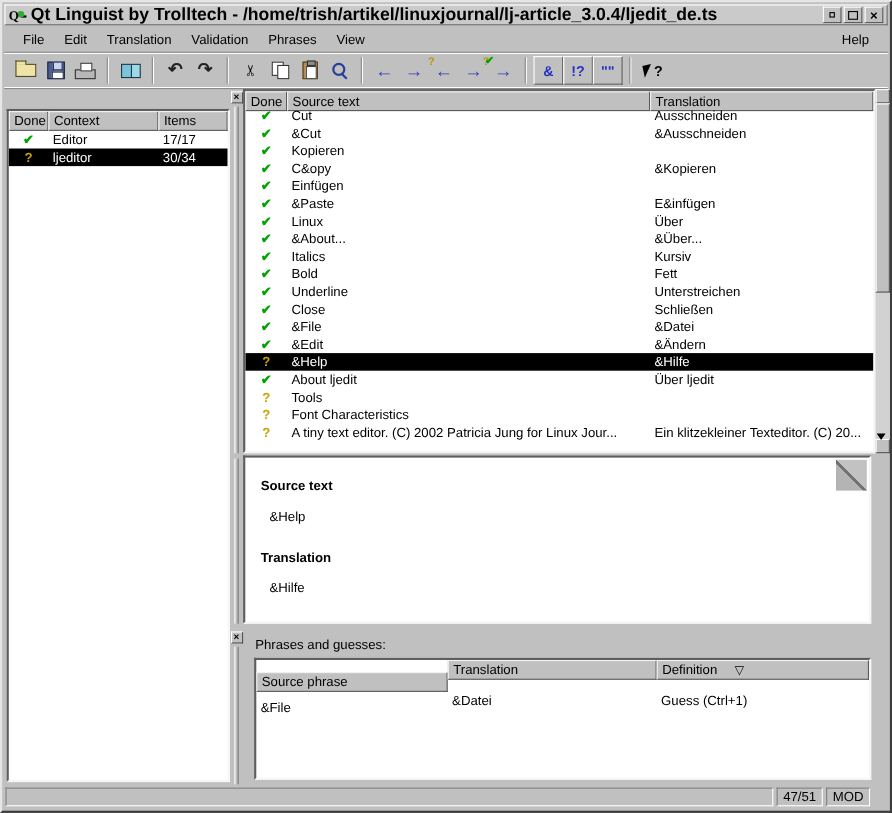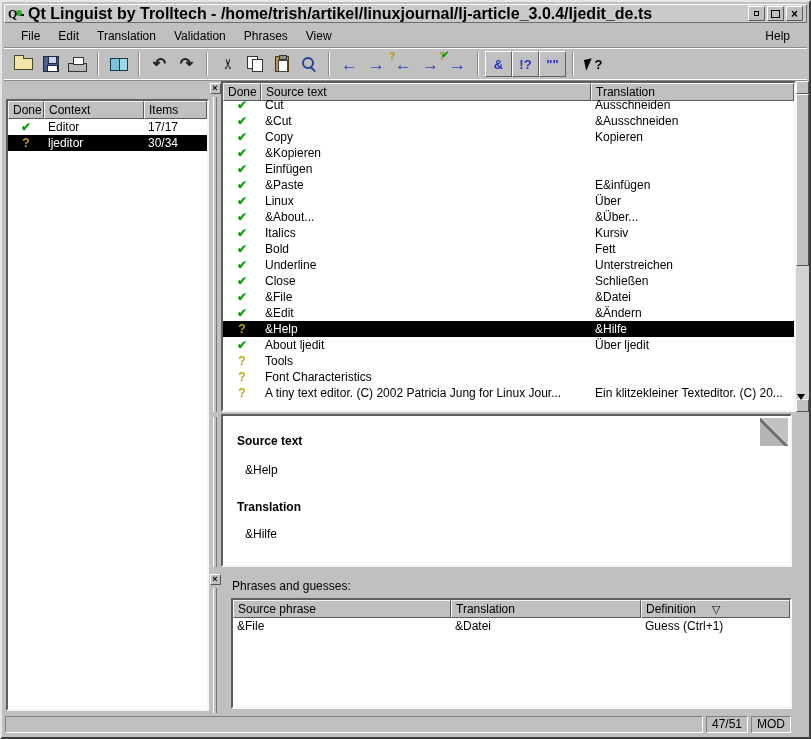--- a/index.html
+++ b/index.html
@@ -161,21 +161,21 @@
   .ed-value { position:absolute; font-size:12px; }
   .ed-src-label { left:14px; top:18px; }
   .ed-src-value { left:22px; top:47px; }
   .ed-tr-label  { left:14px; top:84px; }
   .ed-tr-value  { left:22px; top:111px; }
 
   
   .dock-ph { position:absolute; left:219px; top:570px; width:588px; height:141px; }
   .ph-title { position:absolute; left:11px; top:7px; }
   .ph-table { position:absolute; left:10px; top:26px; right:17px; bottom:4px; }
-  .p-src { width:218px; }
+  .p-src { width:174px;margin-top:11px; }
   .p-tr  { width:190px; }
   .p-def { flex:1 1 auto; }
   .sortind { margin-left:16px; font-size:11px; }
 
   
   .statusbar { position:absolute; left:3px; right:3px; top:713px; height:18px; display:flex; align-items:center; gap:3px; }
   .sbx { height:17px; border:1px solid; border-color:#808080 #ffffff #ffffff #808080; display:flex; align-items:center; padding:0 5px; white-space:nowrap; }
   .sb-long { flex:1 1 auto; }
   .sb-spacer { width:12px; height:17px; flex:none; }
 </style>
@@ -345,26 +345,26 @@
           </div>
 
           <div class="lv-row">
             <span class="cell s-done c-done st-done">✔</span>
             <span class="cell s-src">&amp;Cut</span>
             <span class="cell s-tr">&amp;Ausschneiden</span>
           </div>
 
           <div class="lv-row">
             <span class="cell s-done c-done st-done">✔</span>
-            <span class="cell s-src">Copy</span>
             <span class="cell s-tr">Kopieren</span>
           </div>
 
           <div class="lv-row">
             <span class="cell s-done c-done st-done">✔</span>
+            <span class="cell s-src">C&amp;opy</span>
             <span class="cell s-tr">&amp;Kopieren</span>
           </div>
 
           <div class="lv-row">
             <span class="cell s-done c-done st-done">✔</span>
             <span class="cell s-tr">Einfügen</span>
           </div>
 
           <div class="lv-row">
             <span class="cell s-done c-done st-done">✔</span>

